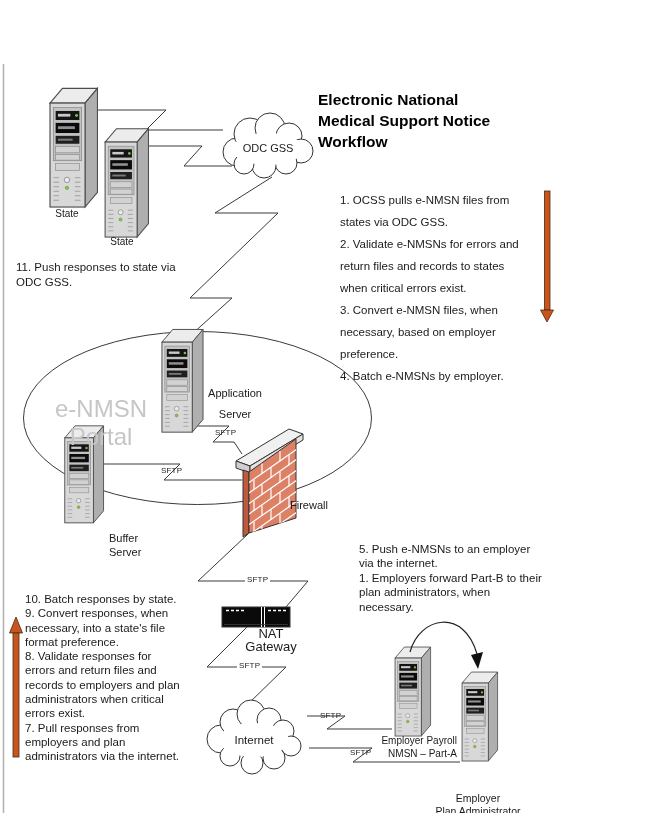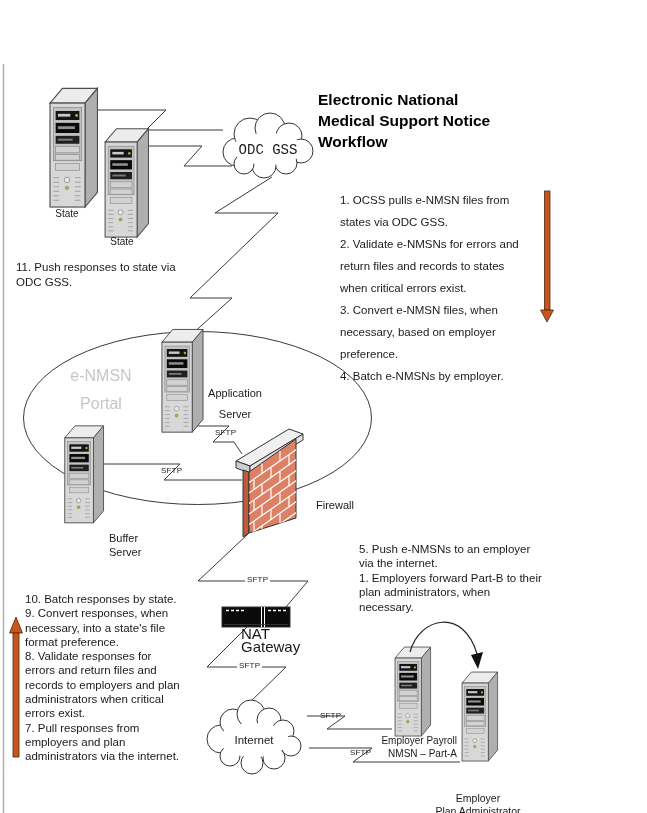--- a/index.html
+++ b/index.html
@@ -7,29 +7,29 @@
     position:relative;width:647px;height:813px;background:#fff;overflow:hidden;
     font-family:"Liberation Sans",sans-serif;color:#1a1a1a;
   }
   .lyr{position:absolute;left:0;top:0;}
   .t{position:absolute;white-space:pre-line;}
   .title{left:318px;top:89px;width:218px;text-align:left;font-size:15.5px;line-height:21px;font-weight:bold;color:#000;}
   .s14{left:340px;top:189px;width:222px;font-size:11.5px;line-height:22px;}
   .s56{left:359px;top:542px;width:218px;font-size:11.5px;line-height:14.4px;}
   .s710{left:25px;top:592px;width:178px;font-size:11.5px;line-height:14.3px;}
   .s11{left:16px;top:260px;width:182px;font-size:11.5px;line-height:15px;}
-  .portal{left:38px;top:362px;width:126px;text-align:center;font-size:16px;line-height:28px;color:var(--portal-text,#c6c6c6);}
-  .odc{left:223px;top:142px;width:90px;text-align:center;font-size:14px;font-family:Liberation Mono, monospace;}
+  .portal{left:38px;top:395px;width:126px;text-align:center;font-size:24px;line-height:28px;color:var(--portal-text,#c6c6c6);}
+  .odc{left:223px;top:142px;width:90px;text-align:center;font-size:11px;}
   .internet{left:203px;top:734px;width:102px;text-align:center;font-size:11.5px;}
   .state1{left:40px;top:208px;width:54px;text-align:center;font-size:10px;}
   .state2{left:95px;top:236px;width:54px;text-align:center;font-size:10px;}
   .applbl{left:206px;top:383px;width:58px;text-align:center;font-size:11px;line-height:21px;}
   .buflbl{left:109px;top:532px;width:60px;font-size:11px;line-height:13.5px;}
-  .fwlbl{left:290px;top:499px;width:52px;font-size:11px;margin-left:26px;}
-  .natlbl{left:241px;top:628px;width:60px;font-size:15px;line-height:12.8px;}
+  .fwlbl{left:290px;top:499px;width:52px;font-size:11px;}
+  .natlbl{left:241px;top:628px;width:60px;text-align:center;font-size:13px;line-height:12.8px;}
   .paylbl{left:357px;top:735px;width:100px;text-align:right;font-size:10px;line-height:12.8px;}
   .palbl{left:428px;top:784px;width:100px;text-align:center;font-size:10.5px;line-height:12.8px;margin-top:8px;}
   .sftp{font-size:8px;letter-spacing:.2px;color:#222;}
   .sftp.bgw{background:#fff;padding:0 2px;}
   .sf-app{left:215px;top:428px;}
   .sf-buf{left:161px;top:466px;}
   .sf-fw{left:245px;top:575px;}
   .sf-nat{left:237px;top:661px;}
   .sf-pay{left:320px;top:711px;}
   .sf-pa{left:350px;top:748px;}

